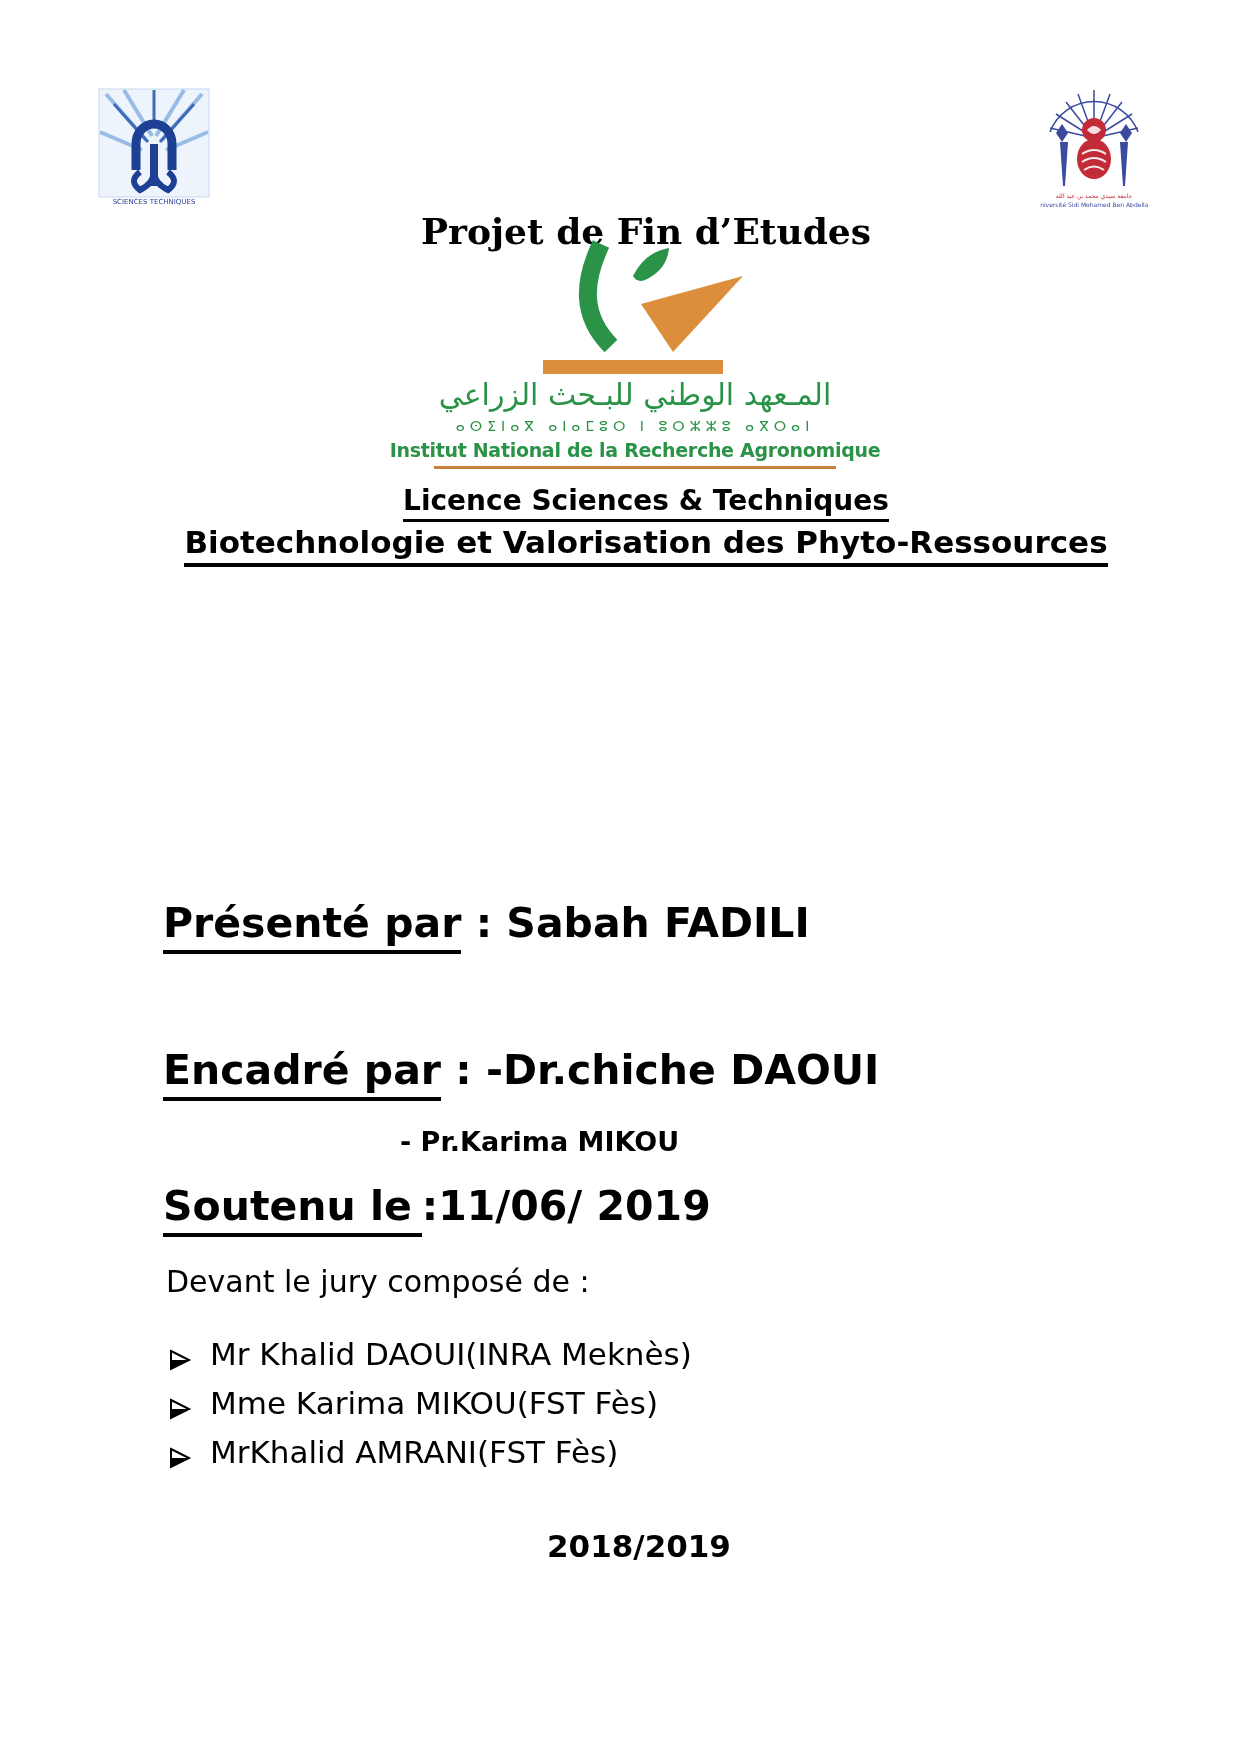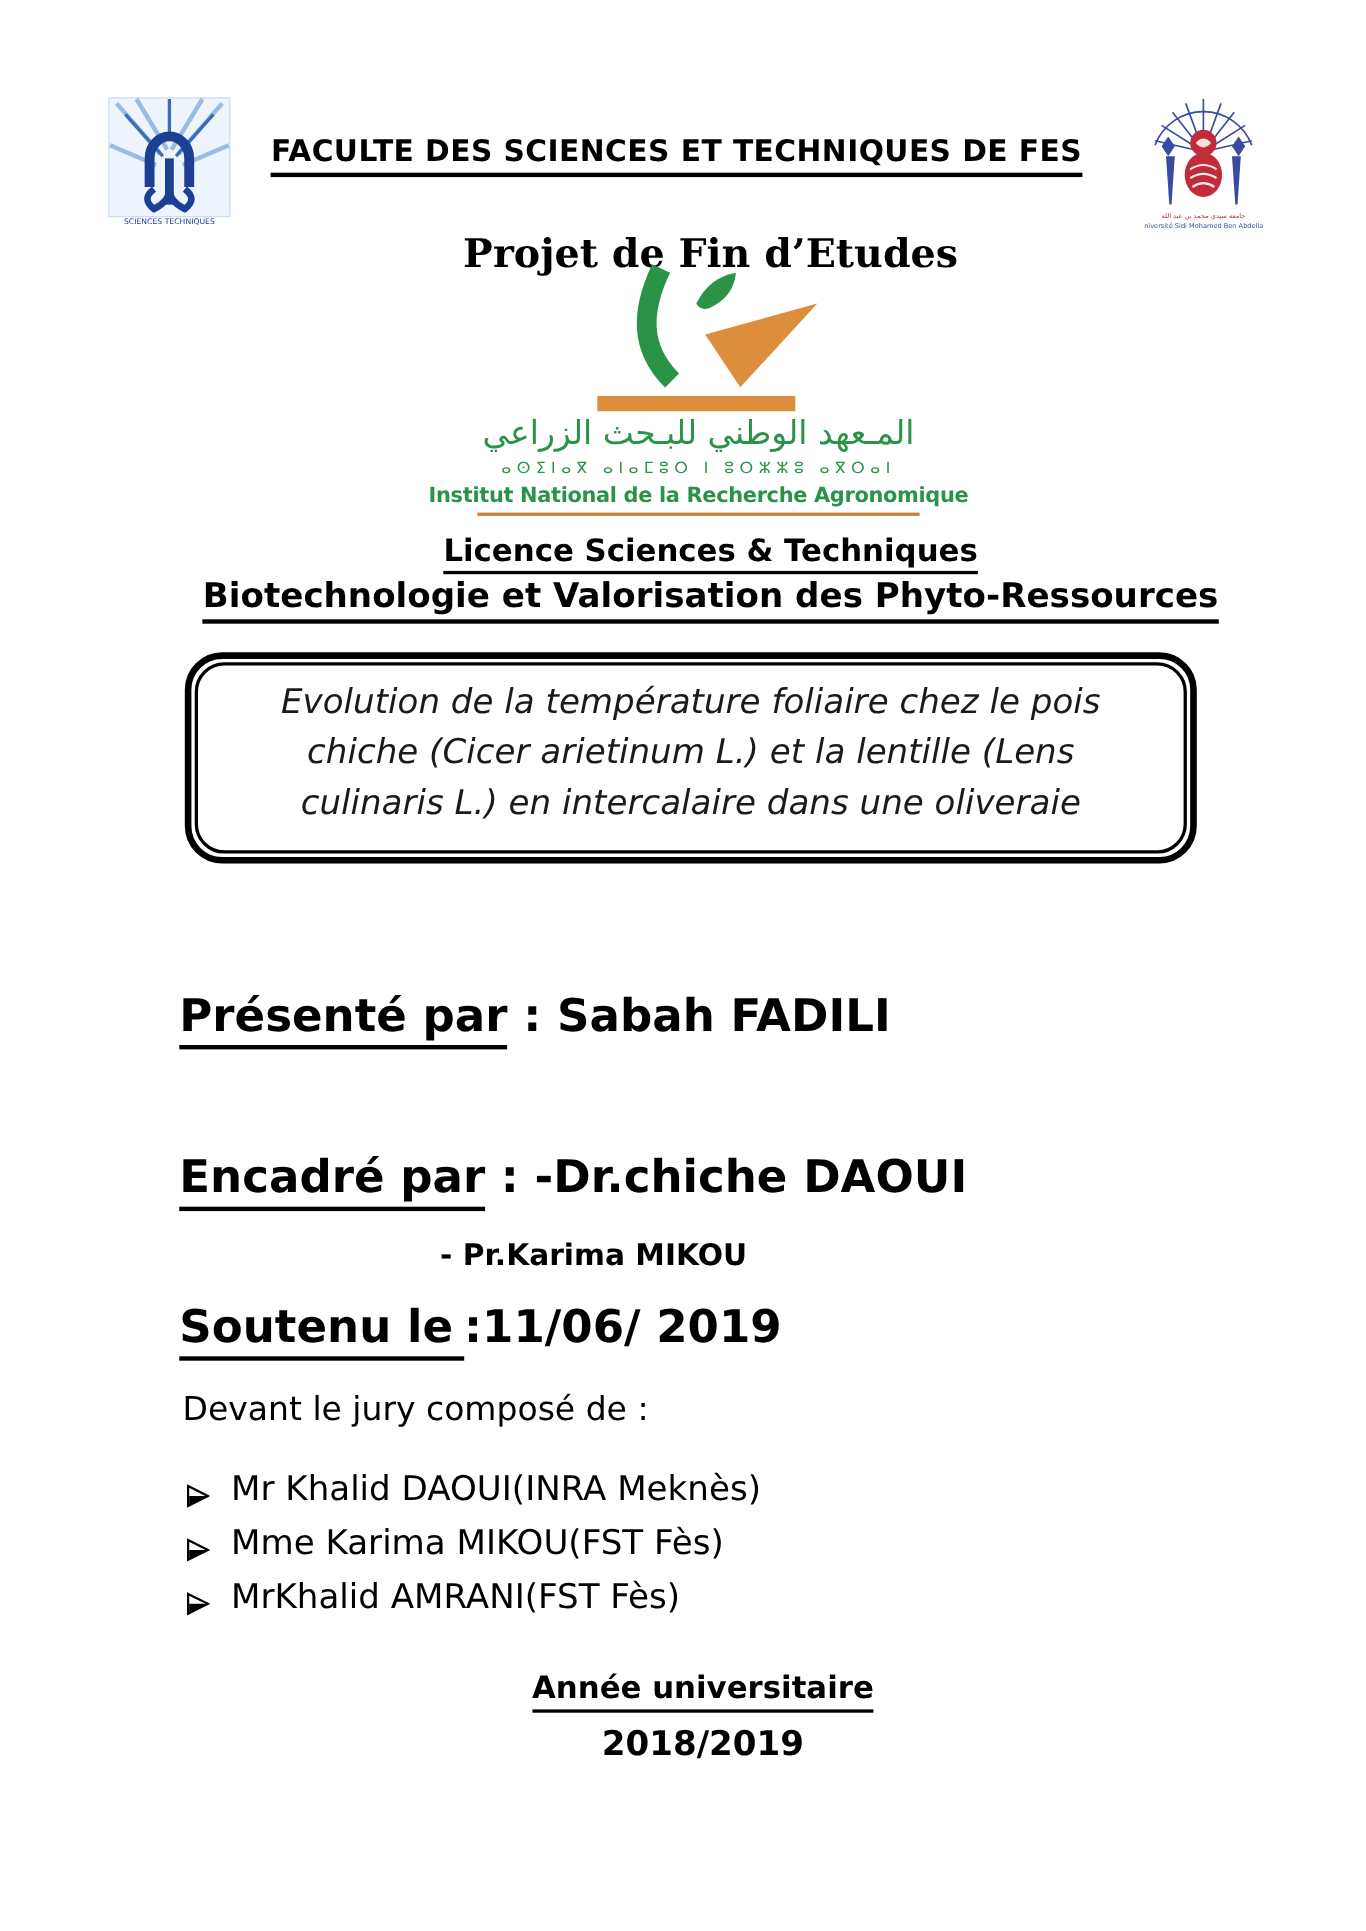--- a/index.html
+++ b/index.html
@@ -126,23 +126,20 @@
       <polygon points="80,56 88,56 85,100 83,100" fill="#3a4a9f"></polygon>
       <circle cx="54" cy="44" r="12" fill="#c32b38"></circle>
       <path d="M47,44 q7,-8 14,0 q-7,8 -14,0" fill="#fff" opacity="0.85"></path>
       <ellipse cx="54" cy="73" rx="17" ry="20" fill="#c32b38"></ellipse>
       <path d="M42,68 q12,-8 24,0 M42,76 q12,-8 24,0 M44,84 q10,-7 20,0" stroke="#fff" stroke-width="2" fill="none" opacity="0.9"></path>
       <text x="54" y="112" font-size="6" fill="#c32b38" text-anchor="middle">جامعة سيدي محمد بن عبد الله</text>
       <text x="54" y="121" font-size="6" fill="#3a4a9f" text-anchor="middle">Université Sidi Mohamed Ben Abdellah</text>
     </svg>
   </div>
 
-  <div class="faculty-title">
-    <span class="ul">FACULTE DES SCIENCES ET TECHNIQUES DE FES</span>
-  </div>
 
   <div class="projet-title">Projet de Fin d’Etudes</div>
 
   <div class="inra-block">
     <svg width="240" height="134" viewBox="0 0 240 134">
       <path d="M86,4 C68,42 66,76 96,106" fill="none" stroke="#2a9348" stroke-width="18"></path>
       <path d="M118,36 q12,-24 36,-28 q-2,22 -24,32 q-8,3 -12,-4 z" fill="#2a9348"></path>
       <polygon points="126,64 228,36 158,112" fill="#dd8e3c"></polygon>
       <rect x="28" y="120" width="180" height="14" fill="#dd8e3c"></rect>
     </svg>
@@ -152,28 +149,20 @@
     <div class="inra-rule"></div>
   </div>
 
   <div class="licence-line">
     <span class="ul">Licence Sciences &amp; Techniques</span>
   </div>
   <div class="biotech-line">
     <span class="ul">Biotechnologie et Valorisation des Phyto-Ressources</span>
   </div>
 
-  <div class="thesis-box">
-    <div class="thesis-box-inner"></div>
-    <div class="thesis-text">
-      <div>Evolution de la température foliaire chez le pois</div>
-      <div>chiche (Cicer arietinum L.) et la lentille (Lens</div>
-      <div>culinaris L.) en intercalaire dans une oliveraie</div>
-    </div>
-  </div>
 
   <div class="credit presented">
     <span class="ul">Présenté par</span><span class="sep"> : </span><span>Sabah FADILI</span>
   </div>
 
   <div class="credit encadre">
     <span class="ul">Encadré par</span><span class="sep"> : </span><span>-Dr.chiche DAOUI</span>
   </div>
   <div class="supervisor2">- Pr.Karima MIKOU</div>
 
@@ -201,17 +190,16 @@
     <div class="jury-item">
       <svg class="jury-bullet" width="24" height="24" viewBox="0 0 24 24">
         <polygon points="3,3 21,12 3,21" fill="#fff" stroke="#000" stroke-width="2"></polygon>
         <polygon points="4,12 20,12 4,20" fill="#000"></polygon>
       </svg>
       <span>MrKhalid AMRANI(FST Fès)</span>
     </div>
   </div>
 
   <div class="footer">
-    <span class="footer-label">Année universitaire</span>
     <div class="footer-year">2018/2019</div>
   </div>
 
 </div>
 
 </body></html>

